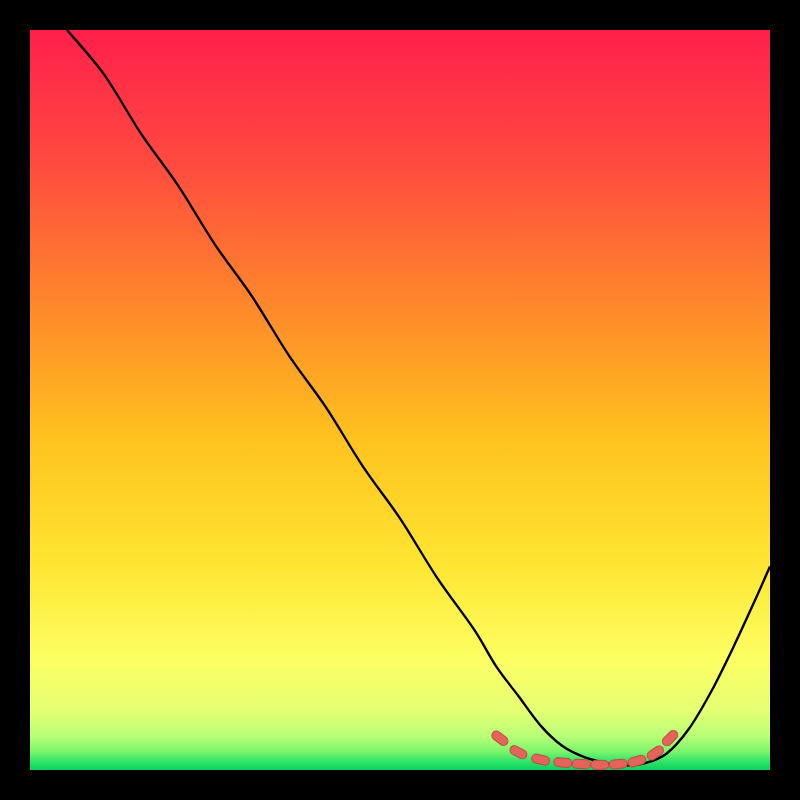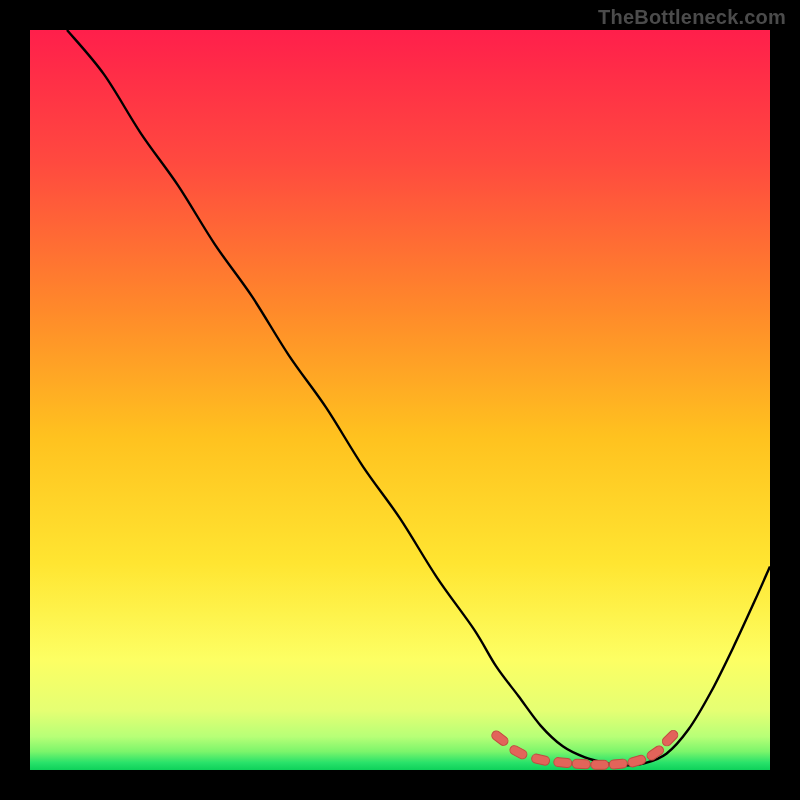--- a/index.html
+++ b/index.html
@@ -49,21 +49,20 @@
     width: 100%;
     height: 100%;
     display: block;
   }
 </style>
 </head>
 <body>
 
 <div class="stage">
 
-  <div class="watermark">TheBottleneck.com</div>
 
   <div class="plot">
 
     <svg class="bg" viewBox="0 0 740 740" preserveAspectRatio="none">
       <defs>
         <linearGradient id="heat" x1="0" y1="0" x2="0" y2="1">
             <stop offset="0%" stop-color="#ff1f4b"></stop>
             <stop offset="18%" stop-color="#ff4a3f"></stop>
             <stop offset="38%" stop-color="#ff8a2a"></stop>
             <stop offset="55.00000000000001%" stop-color="#ffc21f"></stop>

